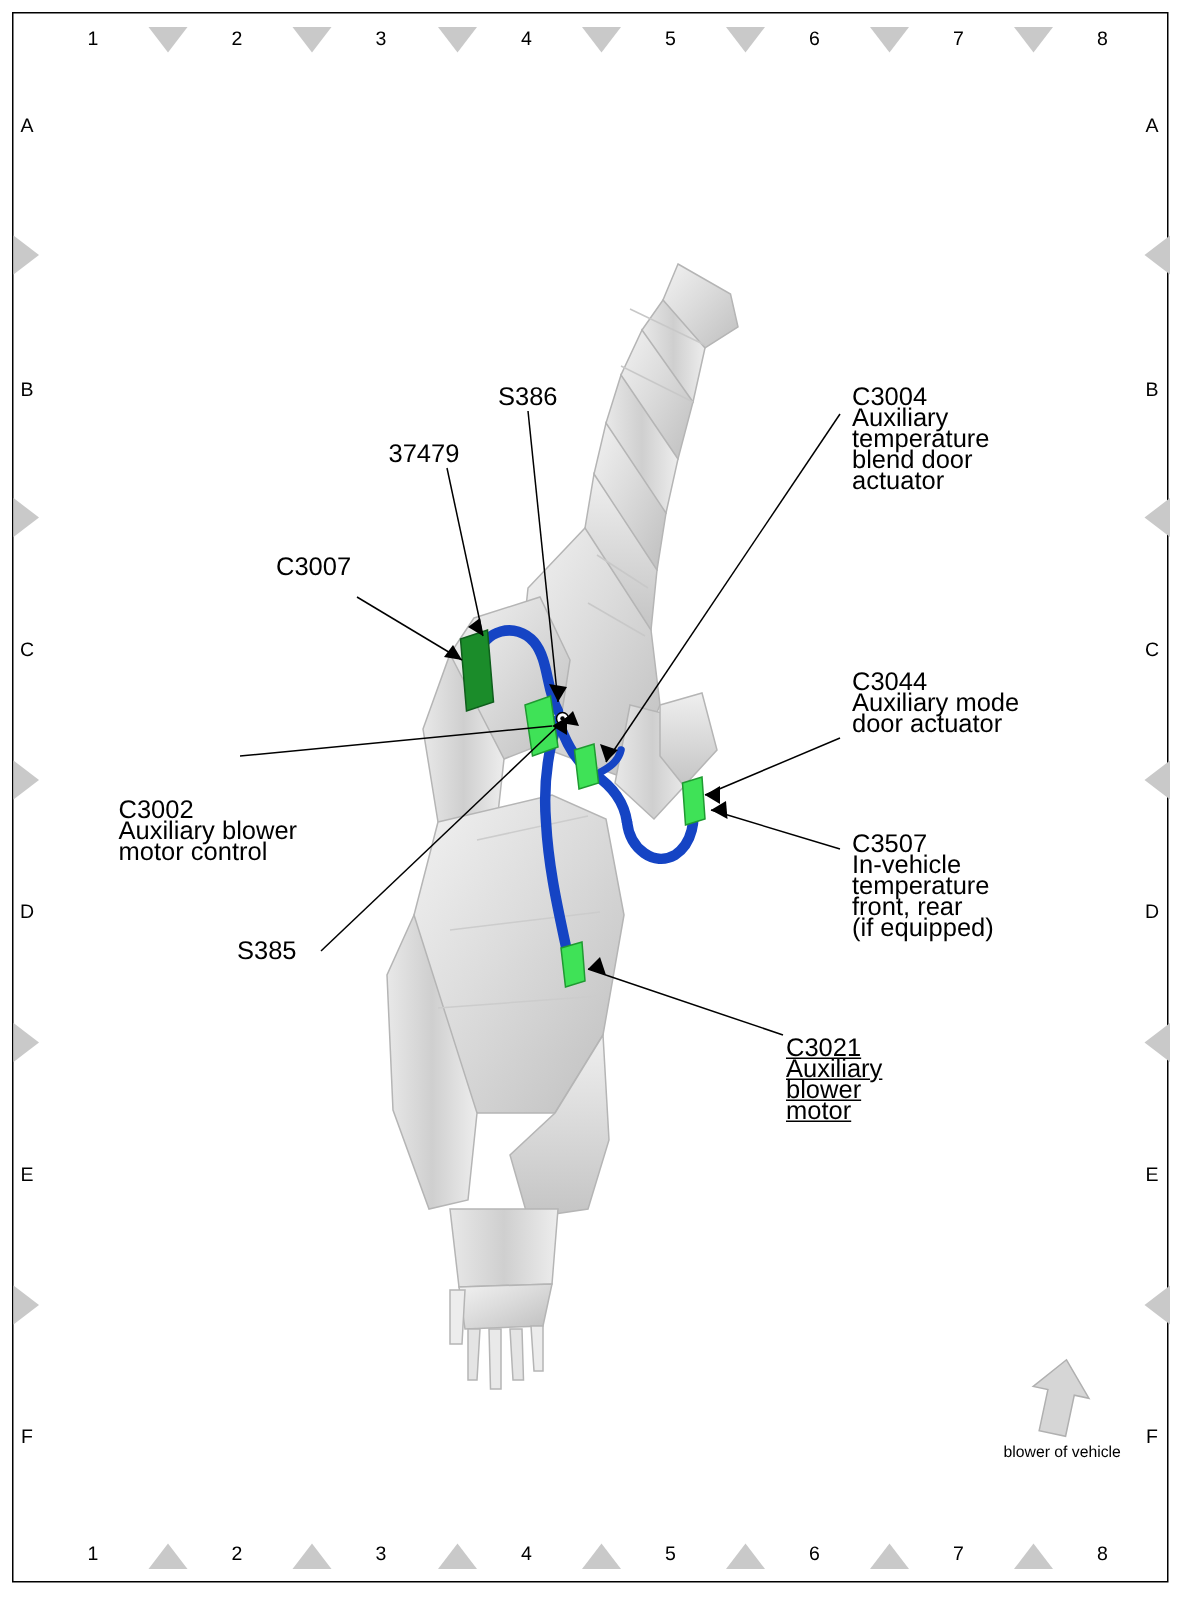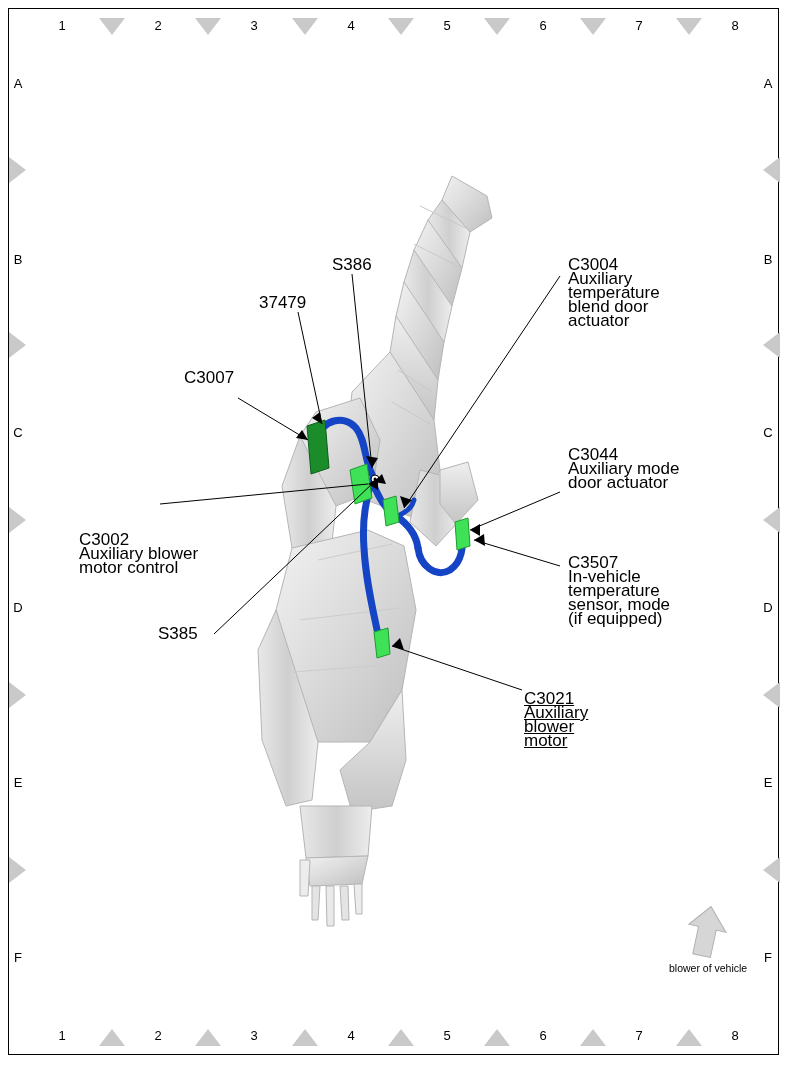--- a/index.html
+++ b/index.html
@@ -260,21 +260,21 @@
   <div class="callout" style="left:184px; top:371px;">C3007</div>
   <div class="callout" style="left:568px; top:448px;">C3044
 Auxiliary mode
 door actuator</div>
   <div class="callout" style="left:79px; top:510px;margin-top:23px;">C3002
 Auxiliary blower
 motor control</div>
   <div class="callout" style="left:568px; top:556px;">C3507
 In-vehicle
 temperature
-sensor, mode
+front, rear
 (if equipped)</div>
   <div class="callout" style="left:158px; top:627px;">S385</div>
   <div class="callout" style="left:524px; top:692px;text-decoration:underline;">C3021
 Auxiliary
 blower
 motor</div>
 
   <div id="front-label" style="left:669px; top:962px;">blower of vehicle</div>
 
 </div>

